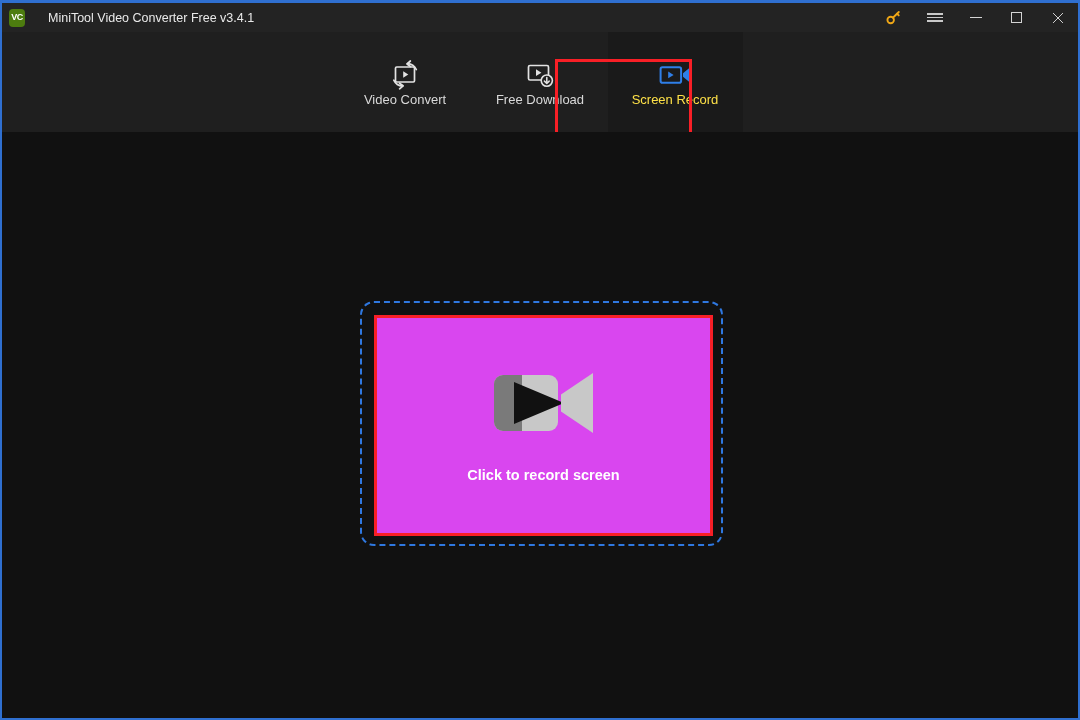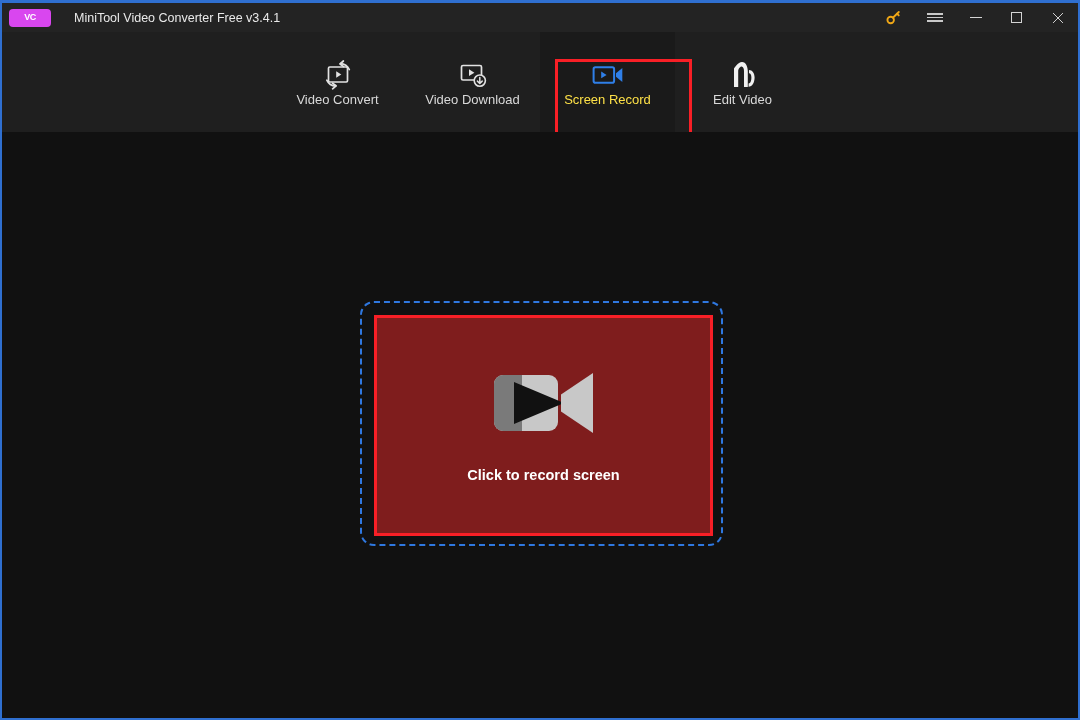--- a/index.html
+++ b/index.html
@@ -27,24 +27,24 @@
   #title-bar {
     position: relative;
     height: 29px;
     background: #232323;
     display: flex;
     align-items: center;
     padding-left: 7px;
   }
 
   #app-logo {
-    width: 42px;
+    width: 16px;
     height: 18px;
     border-radius: 4px;
-    background: #d946ef;
+    background: #4d7c0f;
     display: flex;
     align-items: center;
     justify-content: center;
     flex: 0 0 auto;
   }
   #app-logo span {
     color: #ffffff;
     font-size: 9px;
     font-weight: bold;
     letter-spacing: -0.5px;
@@ -164,21 +164,21 @@
     pointer-events: none;
     z-index: 3;
   }
 
   #record-panel {
     position: absolute;
     left: 15px;
     top: 15px;
     width: 333px;
     height: 215px;
-    background: #7f1d1d;
+    background: #d946ef;
     display: flex;
     flex-direction: column;
     align-items: center;
     justify-content: center;
     cursor: pointer;
     gap: 26px;
   }
 
   #record-label {
     color: #ffffff;
@@ -250,43 +250,34 @@
 
     <div class="nav-tab">
       <div class="tab-icon">
         <svg width="34" height="32" viewBox="0 0 34 32">
           <rect x="5.5" y="6.5" width="20" height="14.5" rx="1.5" fill="none" stroke="#e2e2e2" stroke-width="1.7"></rect>
           <path d="M13.0 10.3 L18.4 13.7 L13.0 17.1 Z" fill="#e2e2e2"></path>
           <circle cx="23.8" cy="21.6" r="5.6" fill="#1f1f1f" stroke="#e2e2e2" stroke-width="1.6"></circle>
           <path d="M23.8 18.5 L23.8 24.3 M21.4 22.1 L23.8 24.5 L26.2 22.1" fill="none" stroke="#e2e2e2" stroke-width="1.5" stroke-linecap="round" stroke-linejoin="round"></path>
         </svg>
       </div>
-      <div class="tab-label">Video Download</div>
+      <div class="tab-label">Free Download</div>
     </div>
 
     <div class="nav-tab active">
       <div class="tab-icon">
         <svg width="34" height="26" viewBox="0 0 34 26">
           <rect x="2.6" y="5.2" width="20.5" height="15.5" rx="1.8" fill="none" stroke="#2f7fe8" stroke-width="2"></rect>
           <path d="M10.2 9.6 L15.6 12.9 L10.2 16.2 Z" fill="#2f7fe8"></path>
           <path d="M25.0 11.2 L31.3 6.0 L31.3 19.9 L25.0 14.7 Z" fill="#2f7fe8"></path>
         </svg>
       </div>
       <div class="tab-label">Screen Record</div>
     </div>
 
-    <div class="nav-tab">
-      <div class="tab-icon">
-        <svg width="34" height="32" viewBox="0 0 34 32">
-          <path d="M8.0 28.0 L8.0 9.5 C8.0 9.5 12.0 3.0 16.0 3.0 C20.0 3.0 21.8 8.0 21.8 12.0 L21.8 28.0 L18.0 28.0 L18.0 12.0 C18.0 9.6 17.2 7.4 15.6 7.4 C14.0 7.4 12.2 10.0 12.2 12.0 L12.2 28.0 Z" fill="#f0f0f0"></path>
-          <path d="M23.0 11.0 C26.4 11.0 28.6 14.2 28.6 18.5 C28.6 23.5 26.2 27.8 22.6 27.8 L22.6 24.6 C24.4 24.6 25.4 21.6 25.4 18.6 C25.4 15.8 24.6 14.2 23.0 14.2 Z" fill="#f0f0f0"></path>
-        </svg>
-      </div>
-      <div class="tab-label">Edit Video</div>
-    </div>
 
     <div id="screen-record-highlight"></div>
   </div>
 
   <div id="main-stage">
 
     <div id="dropzone">
 
       <div id="record-panel">
         <div>

